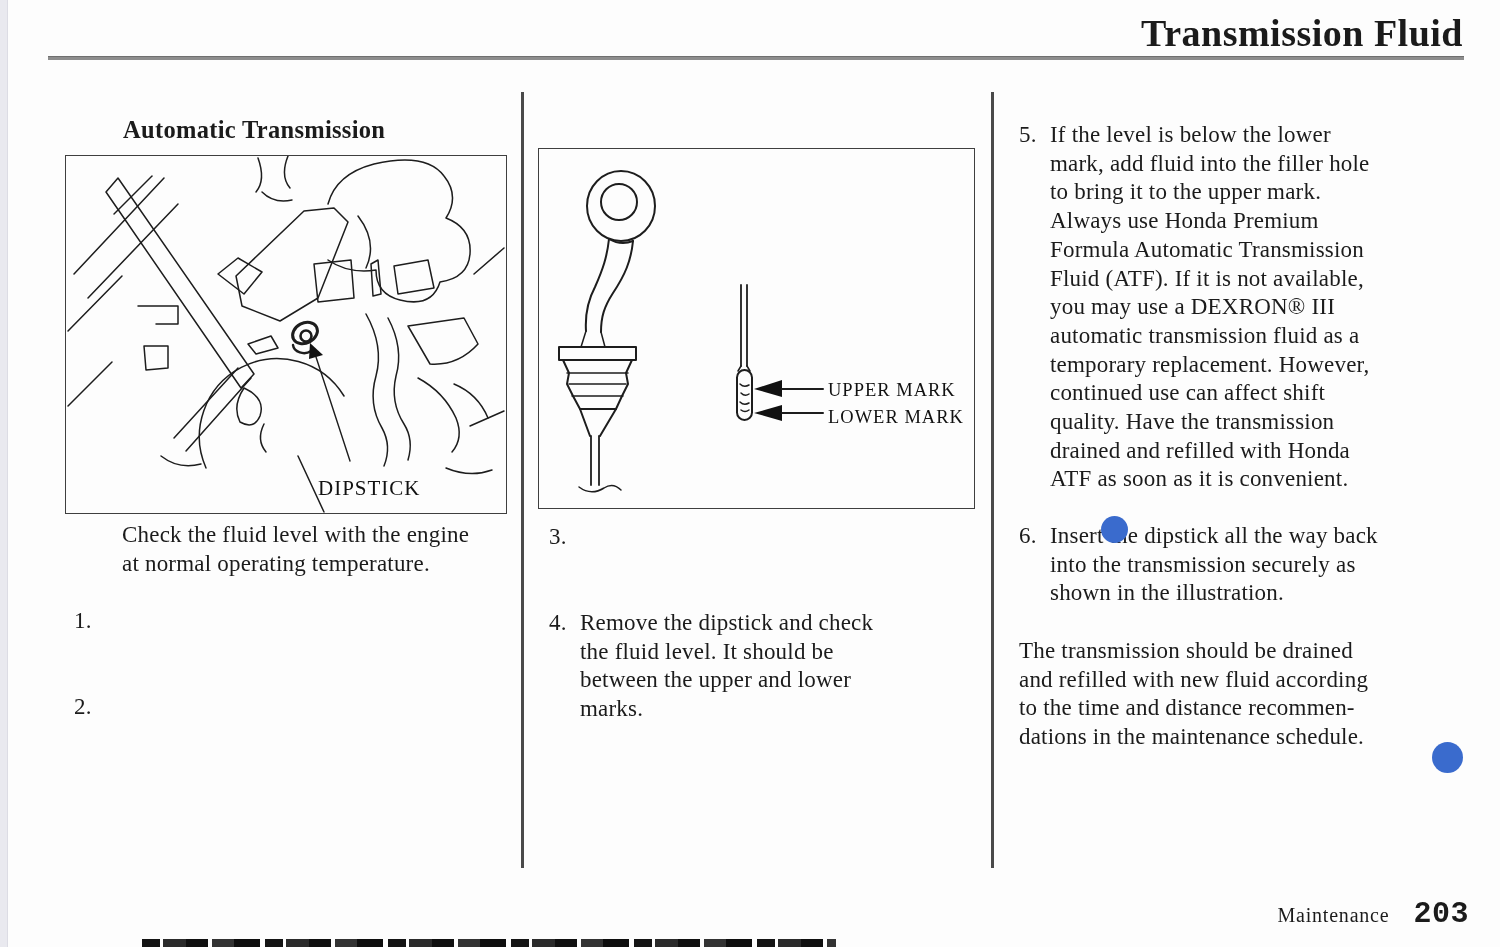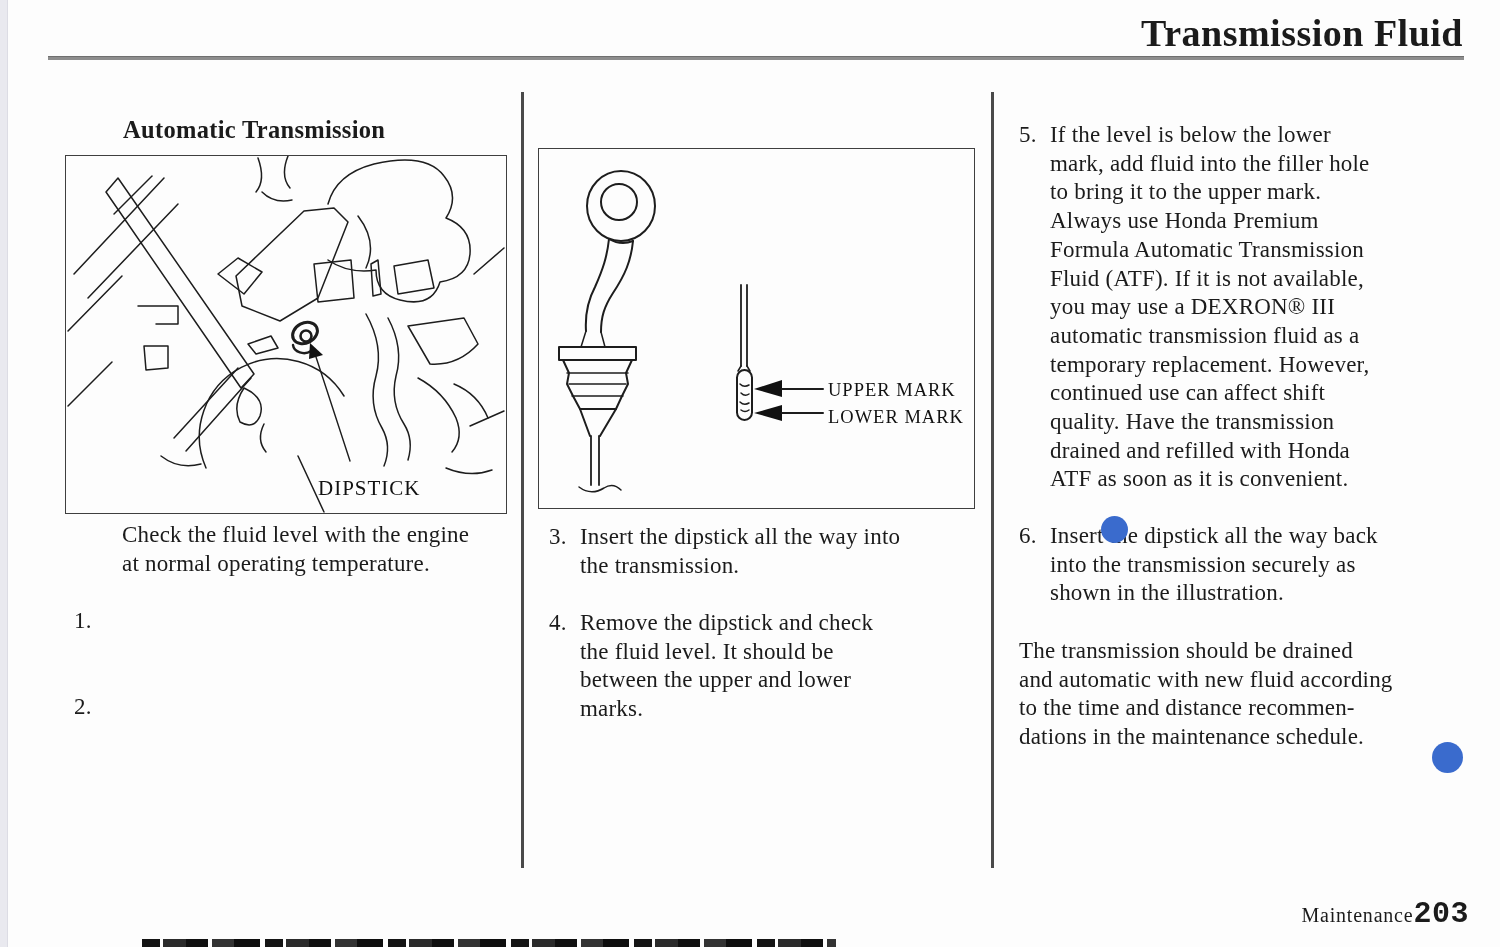--- a/index.html
+++ b/index.html
@@ -28,21 +28,21 @@
   .step{position:absolute;display:flex;}
   .step-num{width:31px;flex:none;}
   #intro-left{left:74px;top:521px;width:448px;margin-left:48px;}
   #step1{left:74px;top:607px;width:448px;}
   #step2{left:74px;top:693px;width:448px;}
   #step3{left:549px;top:523px;width:440px;}
   #step4{left:549px;top:609px;width:440px;}
   #step5{left:1019px;top:121px;width:460px;}
   #step6{left:1019px;top:522px;width:460px;}
   #closing{left:1019px;top:637px;width:460px;}
-  .footer{position:absolute;right:31px;top:897px;display:flex;align-items:baseline;}
+  .footer{position:absolute;right:31px;top:897px;display:flex;align-items:baseline;gap:24px;}
   .footer-section{font-size:20px;letter-spacing:.8px;}
   .footer-page{font-family:Liberation Mono, monospace;font-size:30px;font-weight:bold;letter-spacing:.5px;}
   .click-dot{position:absolute;border-radius:50%;background:#3a6bcd;}
   .click-dot.dot-1{left:1101px;top:516px;width:27px;height:27px;}
   .click-dot.dot-2{left:1432px;top:742px;width:31px;height:31px;}
   .bottom-garble{
     position:absolute;left:142px;top:939px;width:694px;height:8px;
     background:repeating-linear-gradient(90deg,
       #141414 0 18px,#fdfdfd 18px 21px,#2b2b2b 21px 44px,#101010 44px 66px,
       #fdfdfd 66px 70px,#333333 70px 92px,#0e0e0e 92px 118px,#fdfdfd 118px 123px);
@@ -167,22 +167,20 @@
 
     <polygon class="filled" points="215,264 243,256 243,272"></polygon>
     <path d="M243,264 L284,264" style="stroke-width:2"></path>
     <text x="289" y="247" font-size="18.5" letter-spacing="1">UPPER MARK</text>
     <text x="289" y="274" font-size="18.5" letter-spacing="1">LOWER MARK</text>
   </svg>
 </div>
 
 <div id="step3" class="step body-text">
   <span class="step-num">3.</span>
-  <span class="lines">Insert the dipstick all the way into
-the transmission.</span>
 </div>
 <div id="step4" class="step body-text">
   <span class="step-num">4.</span>
   <span class="lines">Remove the dipstick and check
 the fluid level. It should be
 between the upper and lower
 marks.</span>
 </div>
 
 <div id="step5" class="step body-text">
@@ -201,21 +199,21 @@
 drained and refilled with Honda
 ATF as soon as it is convenient.</span>
 </div>
 <div id="step6" class="step body-text">
   <span class="step-num">6.</span>
   <span class="lines">Insert the dipstick all the way back
 into the transmission securely as
 shown in the illustration.</span>
 </div>
 <div id="closing" class="para body-text lines">The transmission should be drained
-and automatic with new fluid according
+and refilled with new fluid according
 to the time and distance recommen-
 dations in the maintenance schedule.</div>
 
 <div class="click-dot dot-1" style="background: rgb(58, 107, 205);"></div>
 <div class="click-dot dot-2" style="background: rgb(58, 107, 205);"></div>
 
 <div class="footer">
   <span class="footer-section">Maintenance</span>
   <span class="footer-page">203</span>
 </div>

